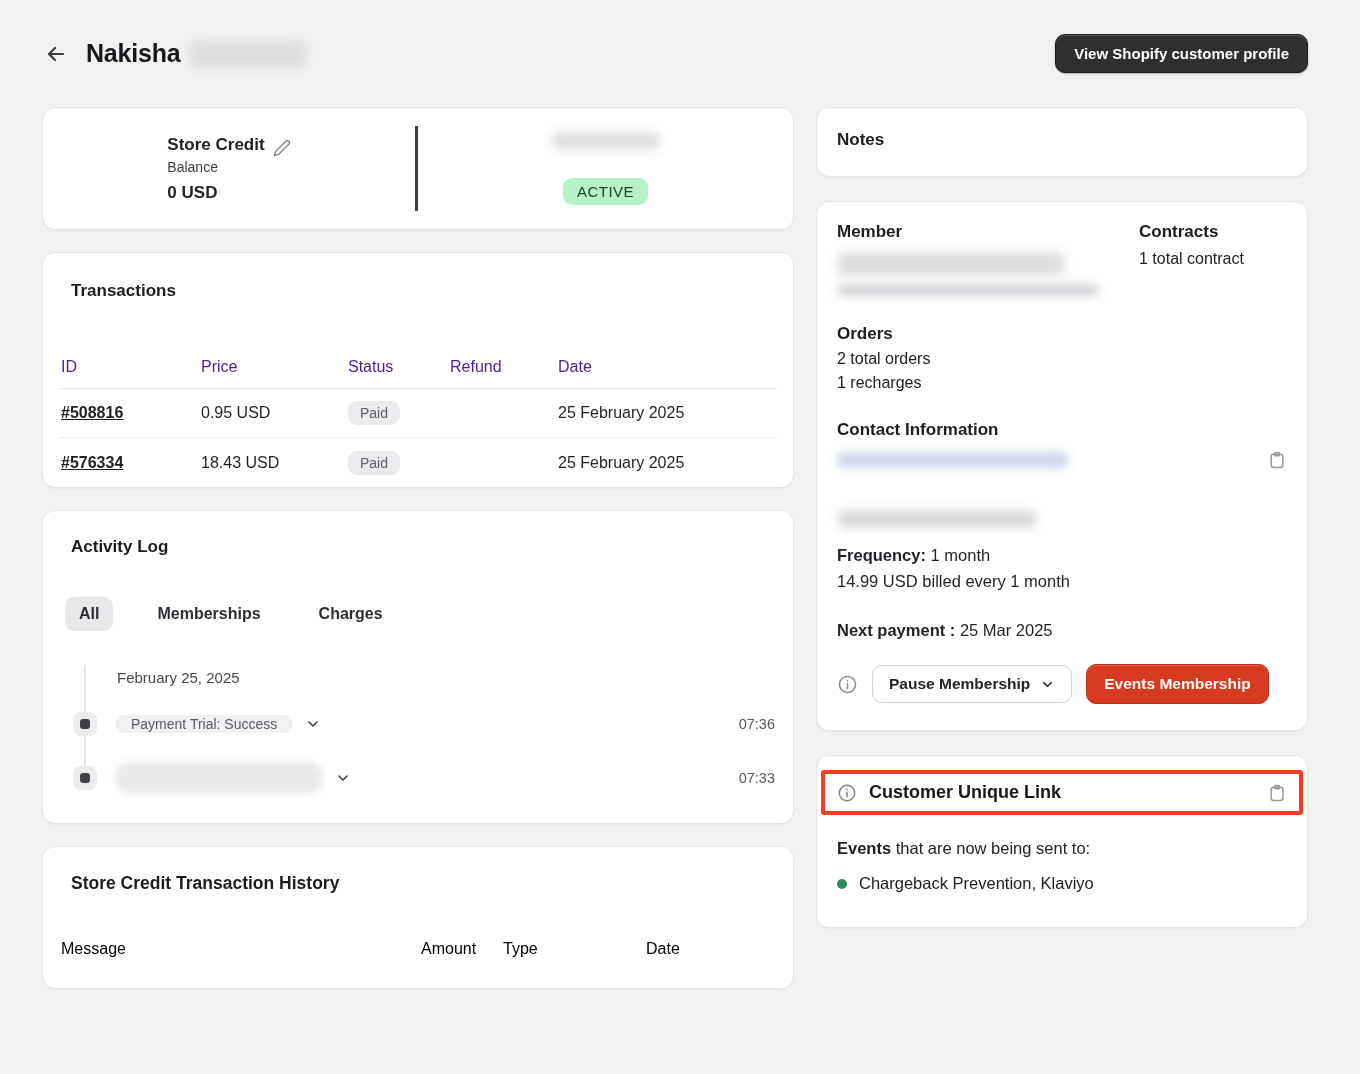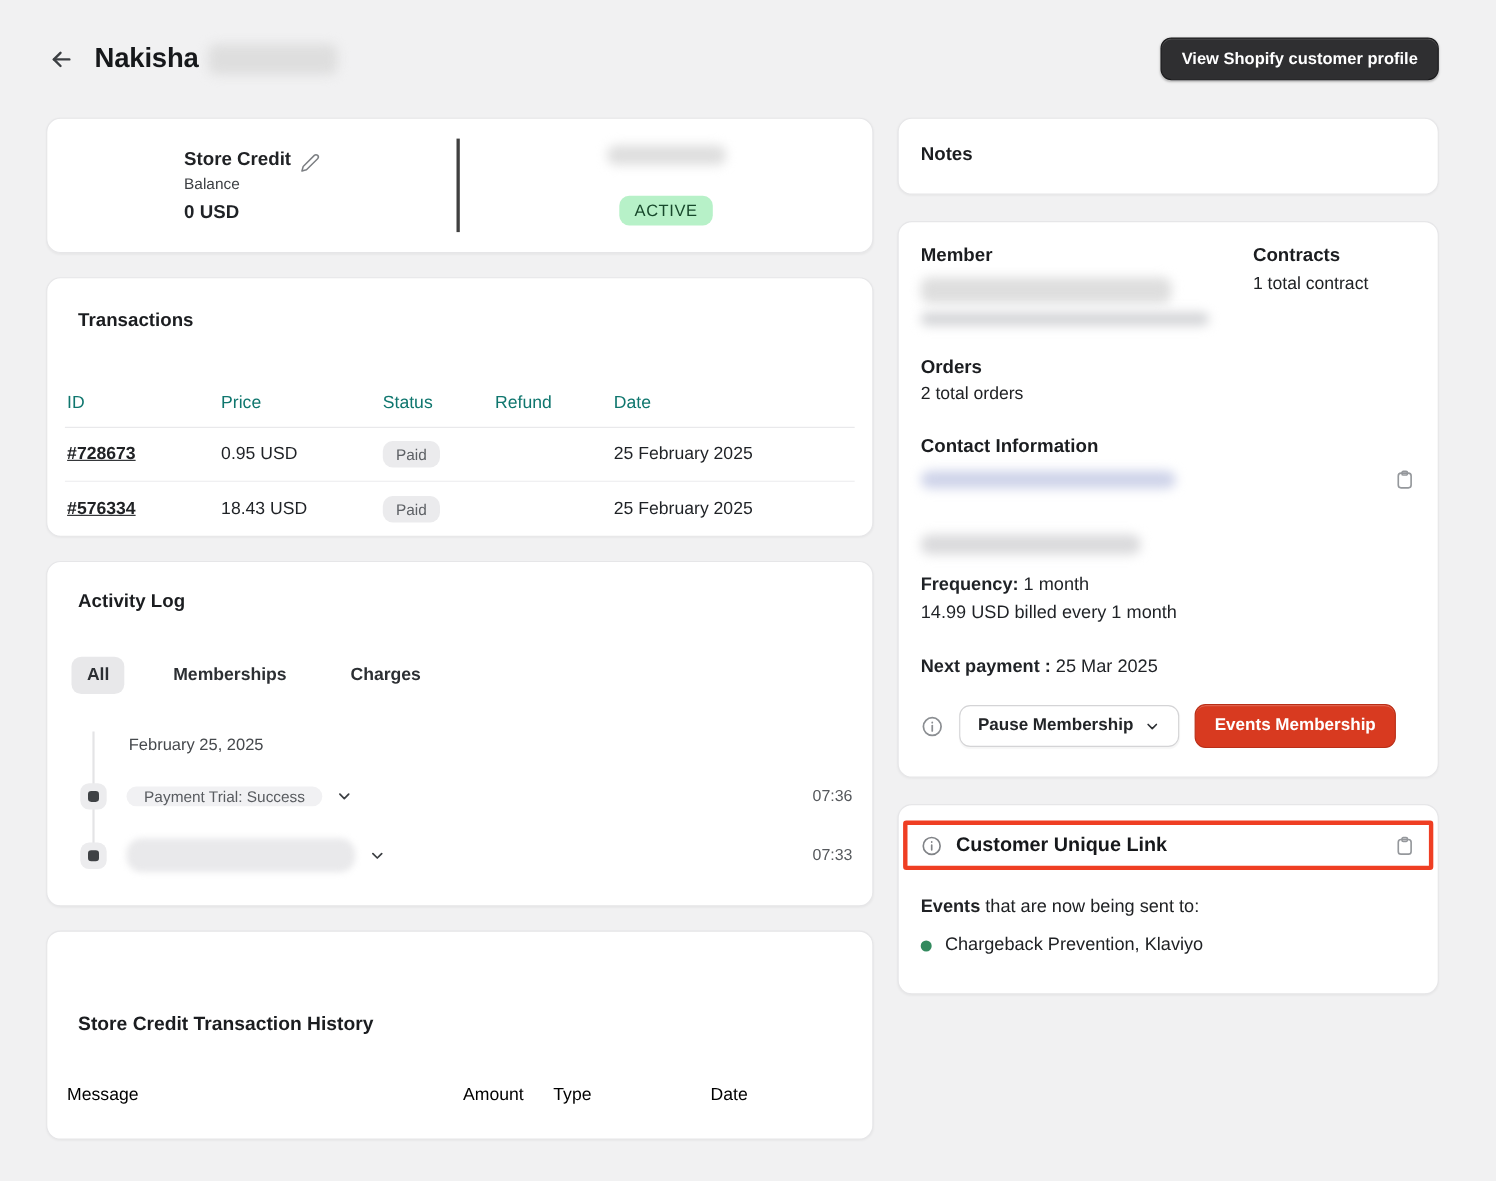--- a/index.html
+++ b/index.html
@@ -33,21 +33,21 @@
   .sc-sub { font-size:14px; color:#3c3f43; margin-top:2px; }
   .sc-amount { font-size:17px; font-weight:700; margin-top:8px; }
   .edit-icon { cursor:pointer; margin-top:4px; }
   .badge-active { display:inline-block; background:#b7f1c8; color:#17482b; font-size:15px; font-weight:500; letter-spacing:.5px; padding:5px 14px; border-radius:9px; margin-top:28px; }
 
   
   .transactions { padding:26px 16px 0 16px; }
   .transactions .card-title { margin:2px 0 0 12px; }
   .tx-table { margin-top:44px; }
   .tx-row { display:grid; grid-template-columns:140px 147px 102px 108px 1fr; align-items:center; min-height:49px; padding:0 2px; }
-  .tx-head { color:#0f766e; font-size:16px; border-bottom:1px solid #e7e7e9; min-height:44px; }
+  .tx-head { color:#4c1d95; font-size:16px; border-bottom:1px solid #e7e7e9; min-height:44px; }
   .tx-body-row { border-bottom:1px solid #ededef; font-size:16px; }
   .tx-body-row:last-child { border-bottom:none; }
   .tx-id { font-weight:700; text-decoration:underline; color:#202225; cursor:pointer; }
   .badge-paid { display:inline-block; background:#ebebed; color:#5d6065; font-size:14px; padding:4px 12px; border-radius:9px; }
 
   
   .activity { padding:26px 16px 30px 22px; }
   .activity .card-title { margin-left:6px; }
   .tabs { display:flex; align-items:center; gap:30px; margin:40px 0 0 0; }
   .tab { font-size:16px; font-weight:600; color:#2c2f33; cursor:pointer; padding:8px 14px; border-radius:9px; }
@@ -58,21 +58,21 @@
   .tl-item { display:flex; align-items:center; margin-top:26px; position:relative; }
   .tl-marker { width:24px; height:24px; border-radius:8px; background:#ececee; display:flex; align-items:center; justify-content:center; flex:none; z-index:1; }
   .tl-dot { width:10px; height:10px; border-radius:3px; background:#3f4245; }
   .tl-pill { margin-left:18px; background:#f1f1f3; color:#595c60; font-size:14px; padding:1px 16px; border-radius:11px; cursor:pointer; }
   .tl-pill-blur { margin-left:18px; width:208px; height:31px; background:#e9e9eb; border-radius:14px; filter:blur(3px); cursor:pointer; }
   .tl-chevron { margin-left:12px; cursor:pointer; display:flex; }
   .tl-time { margin-left:auto; font-size:14.5px; color:#55585c; padding-right:2px; }
 
   
   .sch { padding:26px 16px 30px 16px; }
-  .sch .card-title { margin-left:12px; font-size:17.5px;margin-top:47px; }
+  .sch .card-title { margin-left:12px; font-size:17.5px; }
   .sch-head { display:grid; grid-template-columns:360px 82px 143px 1fr; margin-top:46px; padding:0 2px; font-size:16px; color:#000000; }
 
   
   .notes { padding:22px 20px 26px 20px; }
   .notes-empty { margin-top:14px; font-size:16.5px; color:#6b6e72; }
 
   
   .member { padding:20px 20px 26px 20px; }
   .member-top { display:flex; justify-content:space-between; }
   .contracts { width:148px; flex:none; }
@@ -153,21 +153,21 @@
         <h2 class="card-title">Transactions</h2>
         <div class="tx-table">
           <div class="tx-row tx-head">
             <div>ID</div>
             <div>Price</div>
             <div>Status</div>
             <div>Refund</div>
             <div>Date</div>
           </div>
           <div class="tx-row tx-body-row">
-            <div><a class="tx-id">#728673</a></div>
+            <div><a class="tx-id">#508816</a></div>
             <div>0.95 USD</div>
             <div><span class="badge-paid">Paid</span></div>
             <div></div>
             <div>25 February 2025</div>
           </div>
           <div class="tx-row tx-body-row">
             <div><a class="tx-id">#576334</a></div>
             <div>18.43 USD</div>
             <div><span class="badge-paid">Paid</span></div>
             <div></div>
@@ -239,20 +239,21 @@
             <div class="blur" style="width:262px;height:12px;margin-top:8px;background:#d2d3d6;"></div>
           </div>
           <div class="contracts">
             <h2 class="section-h">Contracts</h2>
             <div class="contracts-value">1 total contract</div>
           </div>
         </div>
 
         <h2 class="section-h" style="margin-top:28px;">Orders</h2>
         <div class="member-line">2 total orders</div>
+        <div class="member-line">1 recharges</div>
 
         <h2 class="section-h" style="margin-top:28px;">Contact Information</h2>
         <div class="contact-row">
           <div class="blur" style="width:232px;height:16px;background:#ced3e9;"></div>
           <button class="copy-btn">
             <span>
               <svg width="20" height="20" viewBox="0 0 24 24" fill="none" stroke="#95989c" stroke-width="1.8" stroke-linecap="round" stroke-linejoin="round">
                   <rect x="5" y="5" width="14" height="16" rx="3"></rect>
                   <rect x="9" y="3" width="6" height="4" rx="1.5"></rect>
                 </svg>

